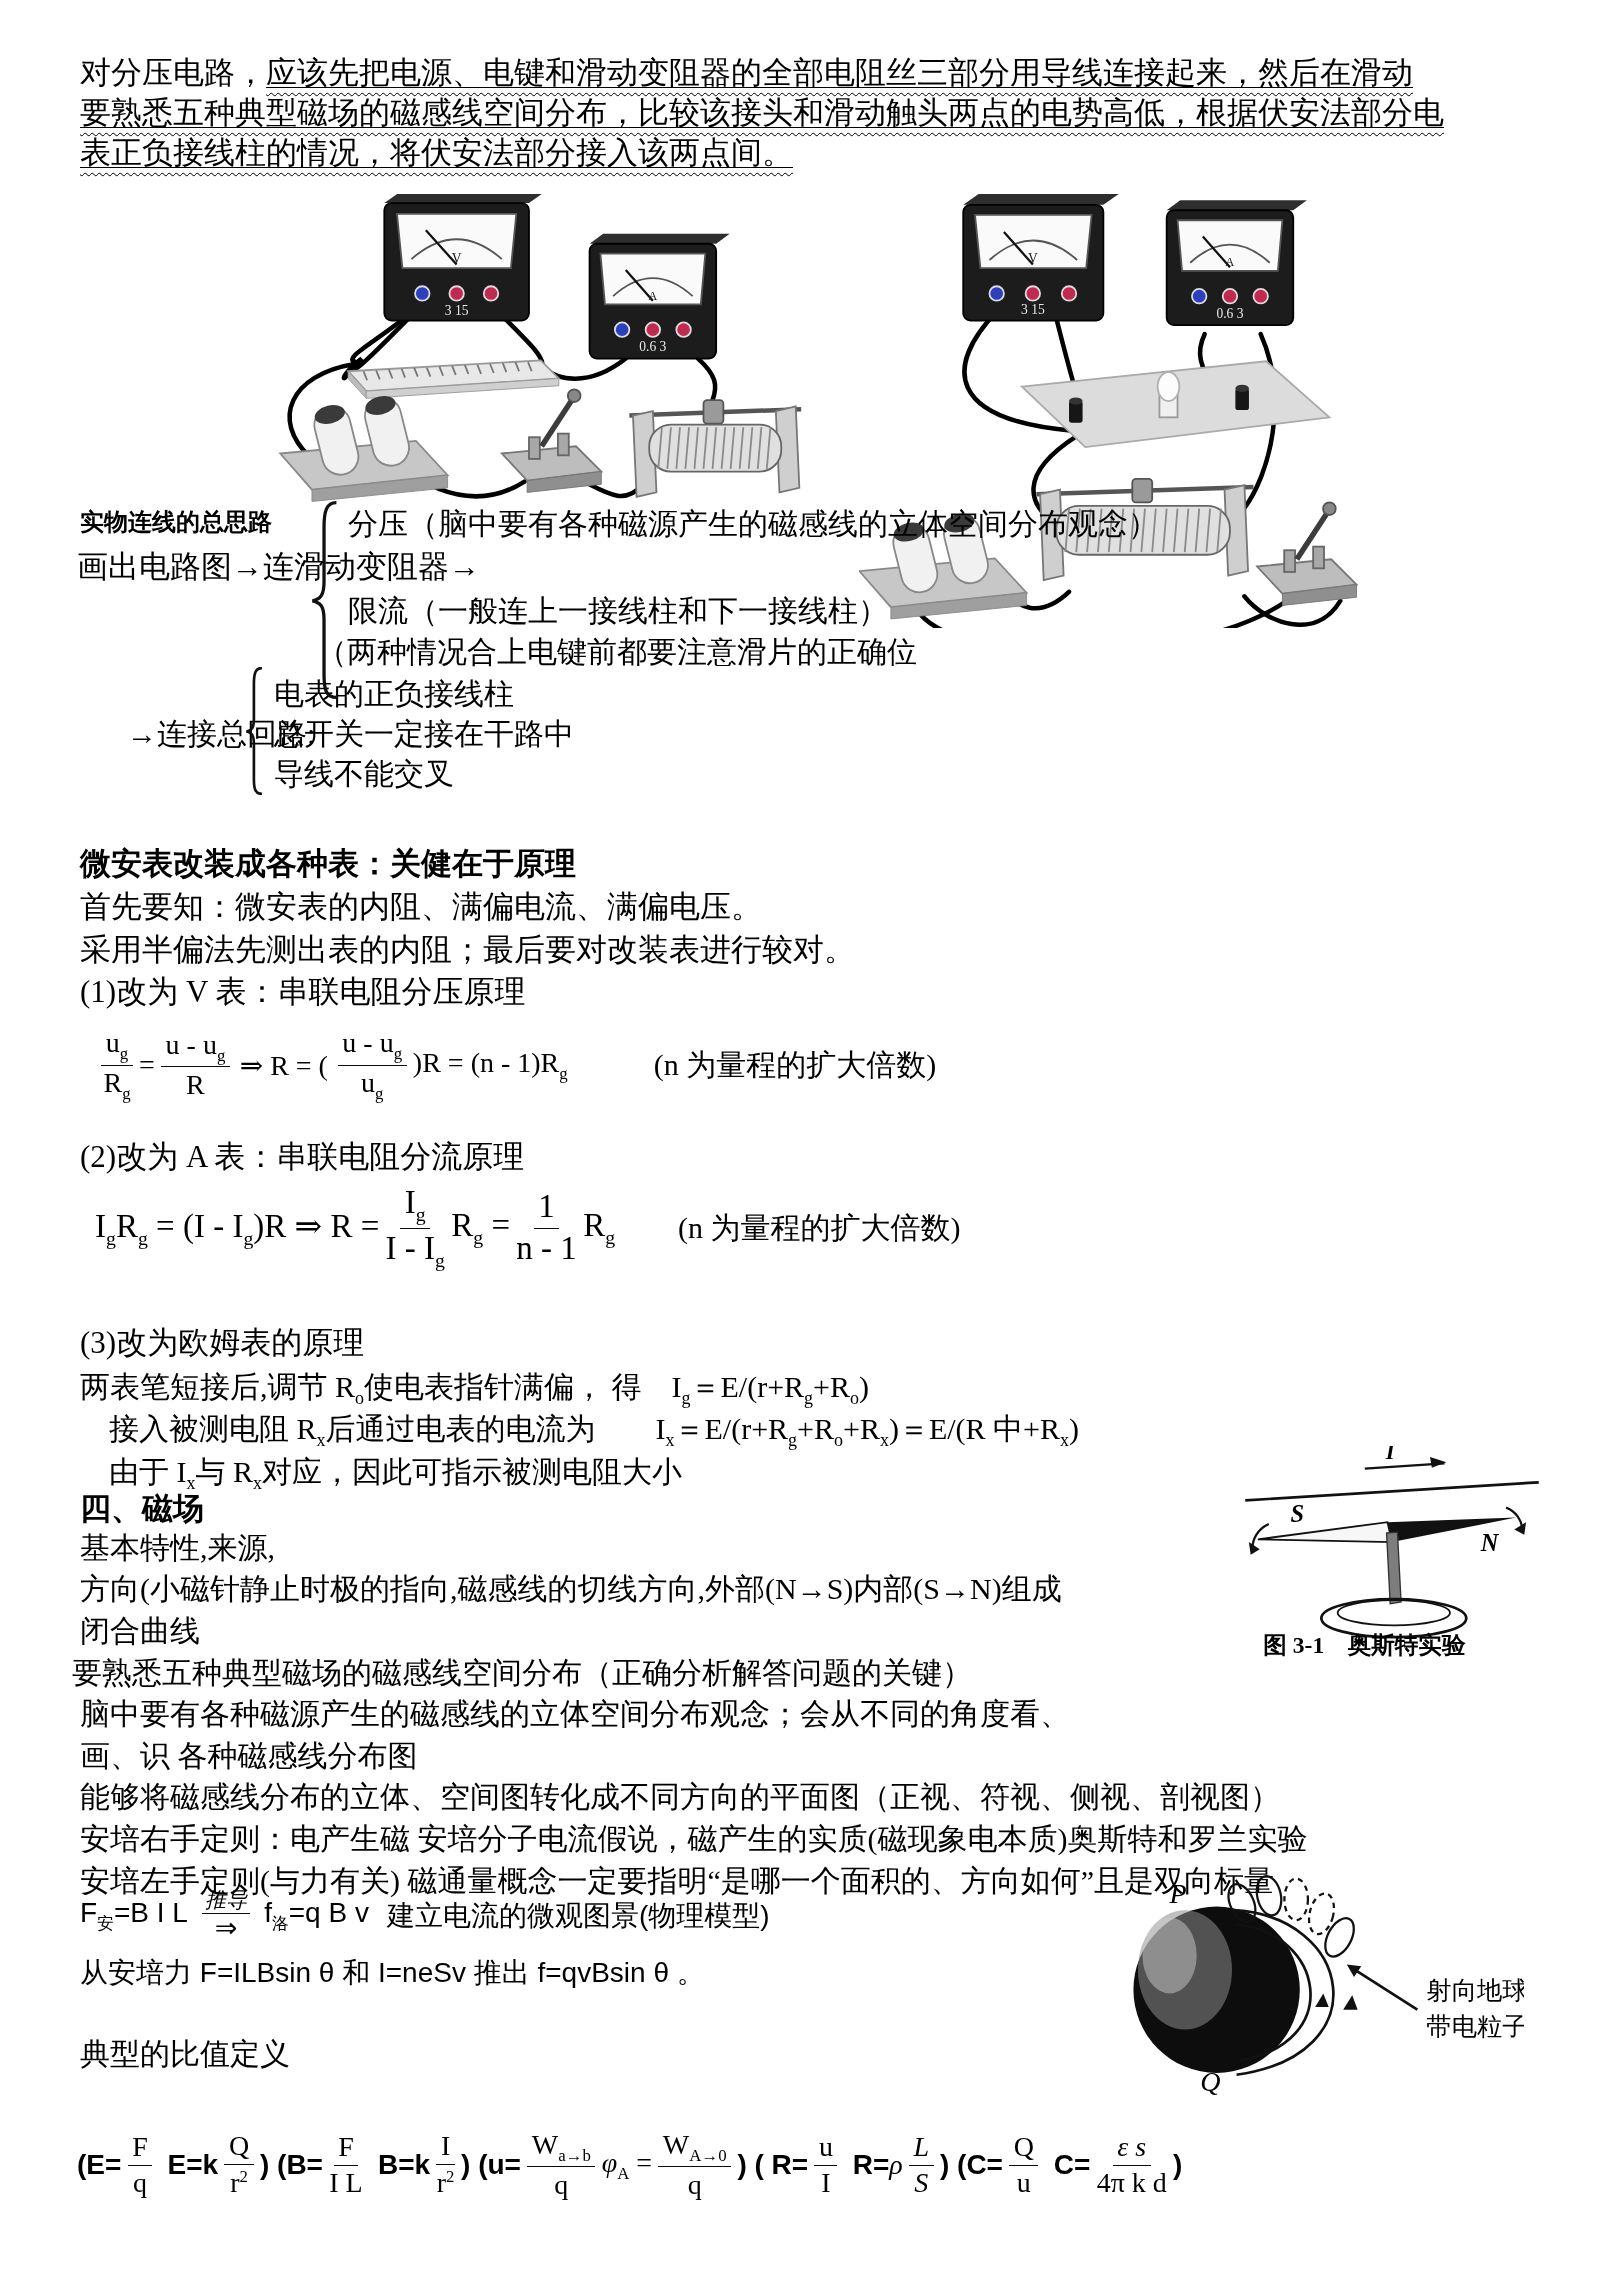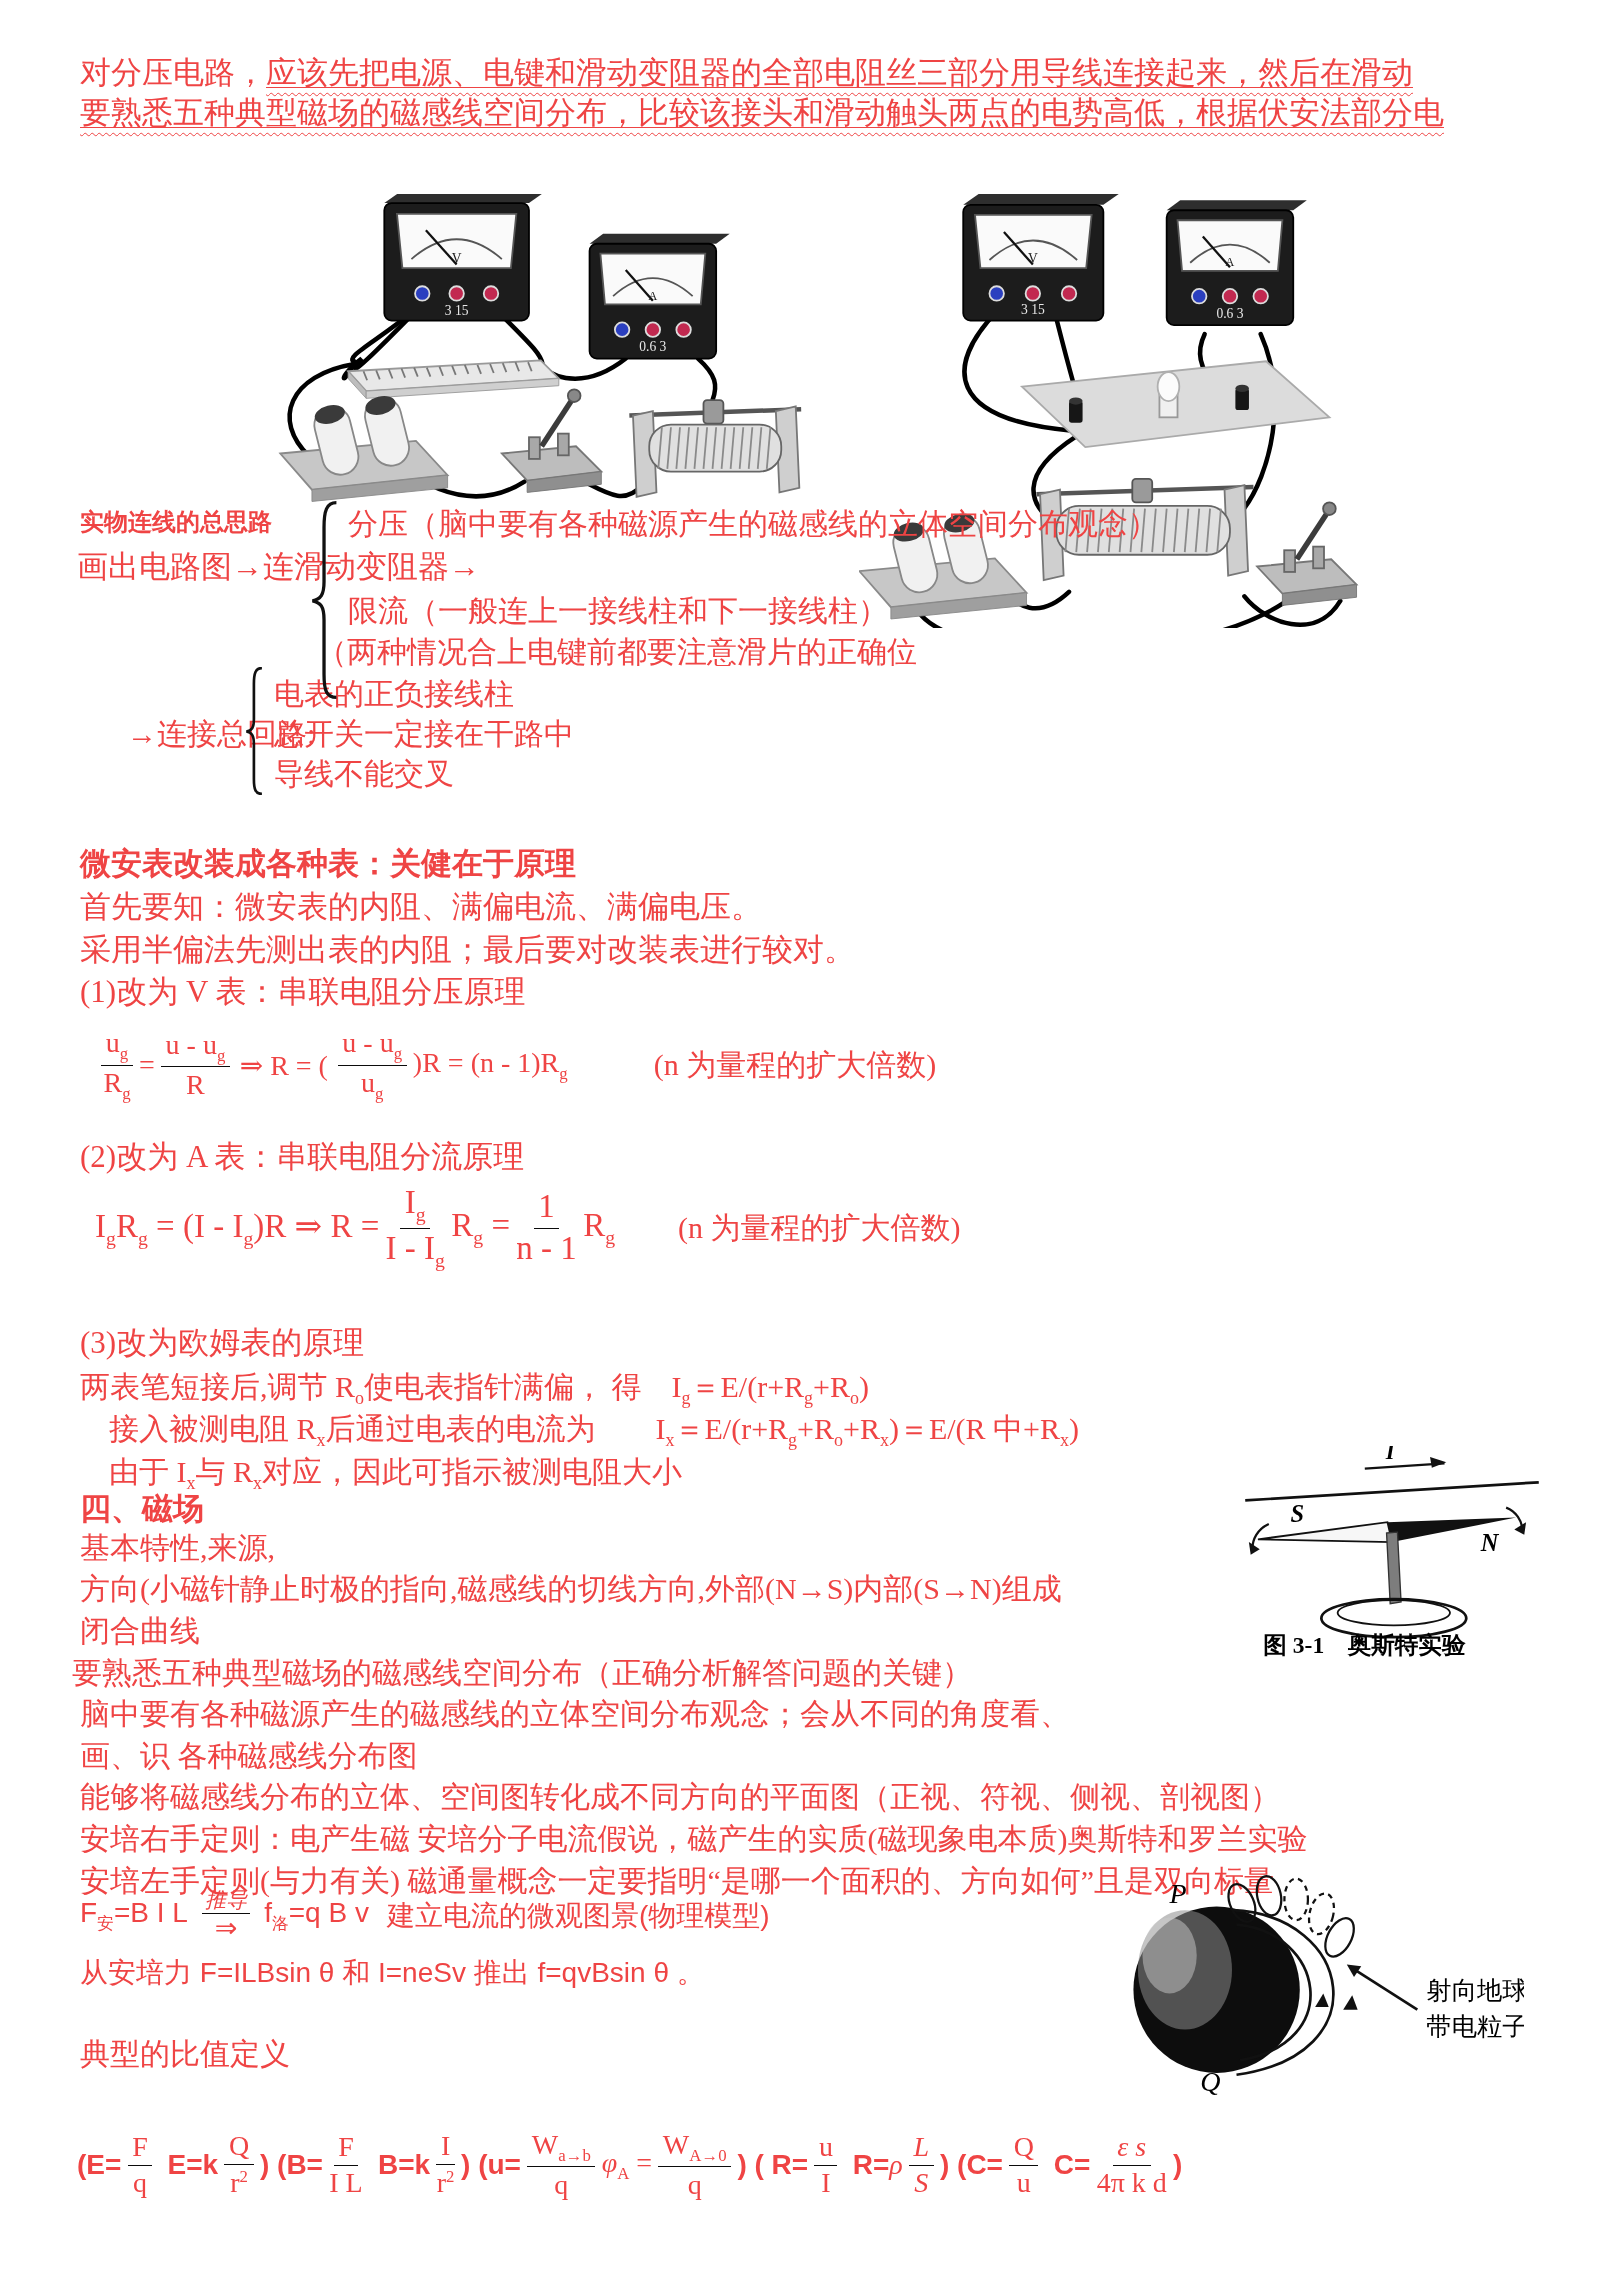--- a/index.html
+++ b/index.html
@@ -1,17 +1,17 @@
 <!DOCTYPE html>
 <html style="font-size:14.5px"><head>
 <meta charset="utf-8">
 <style>
   html,body{margin:0;padding:0;background:#ffffff;}
   #page{position:relative;width:1616px;height:2231px;background:#fff;
-        font-family:"Liberation Serif","DejaVu Serif",serif;color:#ef4444;overflow:hidden;}
+        font-family:"Liberation Serif","DejaVu Serif",serif;color:#000000;overflow:hidden;}
   .abs{position:absolute;white-space:nowrap;}
   .t{font-size:31px;line-height:38px;}
   .sm{font-size:30px;line-height:38px;}
   .b{font-weight:bold;}
   .uw{text-decoration:underline;text-decoration-style:wavy;text-decoration-thickness:0.9px;text-underline-offset:9px;}
   .us{text-decoration:underline;text-decoration-style:solid;text-decoration-thickness:0.9px;text-underline-offset:3.6px;}
   .frow{display:flex;align-items:center;}
   .frac{display:inline-flex;flex-direction:column;align-items:center;margin:0 6.3px;text-align:center;}
   .fn{padding:0 4.5px 1.8px;border-bottom:1.8px solid #0b0b0b;line-height:1.15;}
   .fd{padding-top:1.8px;line-height:1.15;}
@@ -25,20 +25,21 @@
   .dbot{font-size:27px;padding-top:1.8px;}
   svg{display:block;}
 </style>
 </head>
 <body>
 
 <div id="page">
 
   <div class="abs t" style="left:80px;top:54px;"><span>对分压电路，</span><span class="uw"><span class="us">应该先把电源、电键和滑动变阻器的全部电阻丝三部分用导线连接起来，然后在滑动</span></span></div>
   <div class="abs t" style="left:80px;top:94px;"><span class="uw"><span class="us">要熟悉五种典型磁场的磁感线空间分布，比较该接头和滑动触头两点的电势高低，根据伏安法部分电</span></span></div>
+  <div class="abs t" style="left:80px;top:134px;"><span class="uw"><span class="us">表正负接线柱的情况，将伏安法部分接入该两点间。</span></span></div>
 
   <svg class="abs" style="left:253px;top:194px;" width="561" height="321" viewBox="0 0 620 355">
 
     <g stroke="#000" stroke-width="5" fill="none" stroke-linecap="round">
       <path d="M187,122 C140,170 95,215 120,182 C90,205 100,215 112,185"></path>
       <path d="M187,122 C135,165 100,180 112,186"></path>
       <path d="M263,122 C300,160 318,175 320,188"></path>
       <path d="M412,182 C370,215 335,205 322,192"></path>
       <path d="M492,182 C512,200 514,212 508,228"></path>
       <path d="M430,322 C410,345 390,330 362,316"></path>

